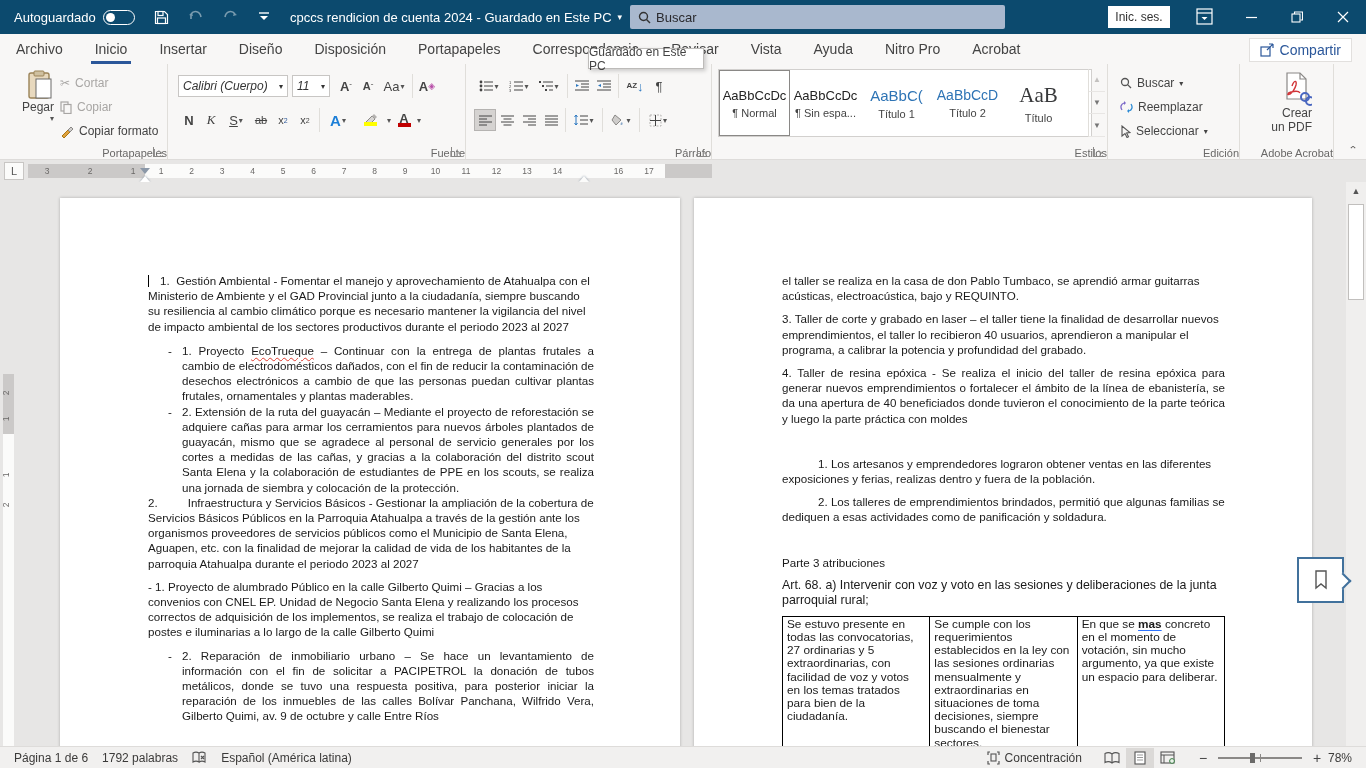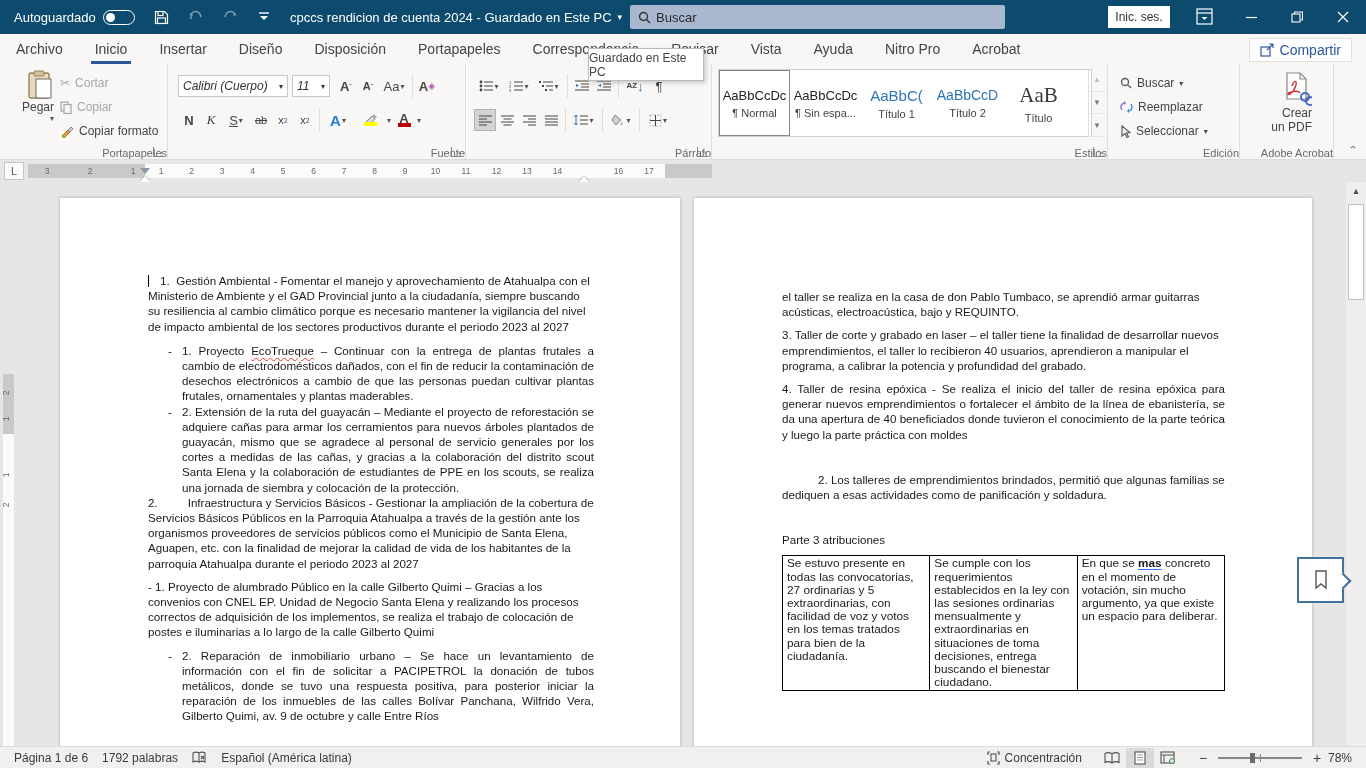--- a/index.html
+++ b/index.html
@@ -20,21 +20,21 @@
   .signin { position:absolute; left:1108px; top:6px; width:62px; height:22px; background:#fff; color:#333; font-size:12px; display:flex; align-items:center; justify-content:center; }
   .ribbonopts { position:absolute; left:1196px; top:8px; }
   .winbtns { position:absolute; right:0; top:0; height:34px; display:flex; }
   .winbtn { width:46px; height:34px; display:flex; align-items:center; justify-content:center; font-size:14px; }
 
   
   .tabrow { position:absolute; top:34px; left:0; right:0; height:30px; background:#f8f7f6; display:flex; align-items:center; }
   .tab { padding:0 16px; font-size:14px; color:#444; height:30px; display:flex; align-items:center; position:relative; white-space:nowrap; }
   .tab.active::after { content:""; position:absolute; left:12px; right:12px; bottom:0; height:3px; background:#2b579a; }
   .share { position:absolute; right:14px; top:38px; color:#2b579a; font-size:14px; display:flex; gap:6px; align-items:center; border:1px solid #e2e0de; background:#fff; padding:3px 10px; }
-  .tooltip { position:absolute; left:588px; top:48px; width:116px; height:33px; background:#fff; border:1px solid #bdbbb9; box-shadow:2px 2px 4px rgba(0,0,0,.18); font-size:12px; color:#444; display:flex; align-items:center; justify-content:center; z-index:60; }
+  .tooltip { position:absolute; left:588px; top:48px; width:116px; height:21px; background:#fff; border:1px solid #bdbbb9; box-shadow:2px 2px 4px rgba(0,0,0,.18); font-size:12px; color:#444; display:flex; align-items:center; justify-content:center; z-index:60; }
 
   
   .ribbon { position:absolute; top:64px; left:0; right:0; height:96px; background:#f8f7f6; border-bottom:1px solid #dedcda; }
   .group { position:absolute; top:0; height:96px; border-right:1px solid #e0deda; }
   .glabel { position:absolute; bottom:1px; left:0; right:0; text-align:right; font-size:11px; color:#696867; }
   .launcher { position:absolute; bottom:3px; right:4px; width:10px; height:10px; border-left:1px solid #8a8886; border-bottom:1px solid #8a8886; font-size:7px; color:#8a8886; text-align:right; line-height:9px; }
   .bigbtn { display:flex; flex-direction:column; align-items:flex-end; font-size:12px; color:#444; }
   .smallbtn { display:flex; align-items:center; gap:5px; font-size:12px; color:#444; height:22px; }
   .smallbtn.off { color:#a8a6a4; }
   .cbo { background:#fff; border:1px solid #c8c6c4; height:22px; font-size:12px; color:#333; display:flex; align-items:center; justify-content:space-between; padding:0 4px;font-style:italic; }
@@ -72,21 +72,21 @@
   .m-box { position:absolute; left:113px; top:19px; width:9px; height:6px; background:#fbfbfa; border:1px solid #9aa5b2; }
   .vruler { position:absolute; left:3px; top:192px; width:11px; height:540px; background:#fbfbfa; }
   .vruler .dark { position:absolute; top:0; left:0; right:0; height:60px; background:#cbc9c8; }
   .vruler span { position:absolute; left:1px; font-size:8.5px; color:#6a6867; transform:rotate(-90deg); }
 
   
   .docarea { position:absolute; top:182px; left:0; right:0; bottom:22px; background:#e7e6e5; overflow:hidden; }
   .page { position:absolute; top:16px; width:620px; height:600px; background:#fff; box-shadow:0 0 3px rgba(0,0,0,.25); }
   .page.left { left:60px; } .page.right { left:694px; width:618px; }
   .pcol { position:absolute; left:88px; top:75px; width:446px; font-size:11.6px; line-height:15.2px; color:#1a1a1a; }
-  .page.right .pcol { width:443px;margin-top:16px; }
+  .page.right .pcol { width:443px; }
   .just { text-align:justify; }
   .hli { position:relative; padding-left:34px; }
   .hli::before { content:"-"; position:absolute; left:20px; }
   .cursorbar { display:inline-block; width:1px; height:12px; background:#000; margin-right:3px; vertical-align:-2px; }
   .squig-red { text-decoration:underline wavy #e03c31 1px; text-underline-offset:2px; }
   .gram-blue { text-decoration:underline #2e74ff; text-underline-offset:2px; font-weight:bold; }
   .mb8{margin-bottom:8px;} .mb30{margin-bottom:30px;} .mb9{margin-bottom:9px;}
   .arial { font-size:12.4px; line-height:15px; }
   .wtable { width:100%; border-collapse:collapse; margin-top:4px; table-layout:fixed; }
   .wtable td { border:1.6px solid #000; vertical-align:top; padding:1px 4px 1px 4px; font-size:11.8px; line-height:13.2px; }
@@ -567,27 +567,29 @@
       <p class="mb8"><span>- 1. Proyecto de alumbrado Público en la calle Gilberto Quimi – Gracias a los convenios con CNEL EP. Unidad de Negocio Santa Elena y realizando los procesos correctos de adquisición de los implementos, se realiza el trabajo de colocación de postes e iluminarias a lo largo de la calle Gilberto Quimi</span></p>
       <div class="hli just"><span>2. Reparación de inmobiliario urbano – Se hace un levantamiento de información con el fin de solicitar a PACIPETROL la donación de tubos metálicos, donde se tuvo una respuesta positiva, para posterior iniciar la reparación de los inmuebles de las calles Bolívar Panchana, Wilfrido Vera, Gilberto Quimi, av. 9 de octubre y calle Entre Ríos</span></div>
     </div>
   </div>
 
   <div class="page right">
     <div class="pcol">
       <p class="mb8">el taller se realiza en la casa de don Pablo Tumbaco, se aprendió armar guitarras acústicas, electroacústica, bajo y REQUINTO.</p>
       <p class="mb8">3. Taller de corte y grabado en laser – el taller tiene la finalidad de desarrollar nuevos emprendimientos, el taller lo recibieron 40 usuarios, aprendieron a manipular el programa, a calibrar la potencia y profundidad del grabado.</p>
       <p class="mb30 just">4. Taller de resina epóxica - Se realiza el inicio del taller de resina epóxica para generar nuevos emprendimientos o fortalecer el ámbito de la línea de ebanistería, se da una apertura de 40 beneficiados donde tuvieron el conocimiento de la parte teórica y luego la parte práctica con moldes</p>
+      <p class="mb8 ind36">1. Los artesanos y emprendedores lograron obtener ventas en las diferentes exposiciones y ferias, realizas dentro y fuera de la población.</p>
       <p class="mb30 ind36">2. Los talleres de emprendimientos brindados, permitió que algunas familias se dediquen a esas actividades como de panificación y soldadura.</p>
       <p class="mb8">Parte 3 atribuciones</p>
+      <p class="mb8 arial">Art. 68. a) Intervenir con voz y voto en las sesiones y deliberaciones de la junta parroquial rural;</p>
       <table class="wtable">
         <tbody>
             <tr>
           <td>Se estuvo presente en todas las convocatorias, 27 ordinarias y 5 extraordinarias, con facilidad de voz y votos en los temas tratados para bien de la ciudadanía.</td>
-          <td>Se cumple con los requerimientos establecidos en la ley con las sesiones ordinarias mensualmente y extraordinarias en situaciones de toma decisiones, entrega buscando el bienestar ciudadano.</td>
+          <td>Se cumple con los requerimientos establecidos en la ley con las sesiones ordinarias mensualmente y extraordinarias en situaciones de toma decisiones, siempre buscando el bienestar sectores.</td>
           <td><span>En que se </span><span class="gram-blue">mas</span><span> concreto en el momento de votación, sin mucho argumento, ya que existe un espacio para deliberar.</span></td>
         </tr>
       </tbody>
         </table>
     </div>
   </div>
 
   <div class="bookmark-pop">
     <svg width="14" height="20" viewBox="0 0 14 20">
         <path d="M2 1 h10 v17 l-5 -4 -5 4 z" fill="none" stroke="#555" stroke-width="1.4"></path>

